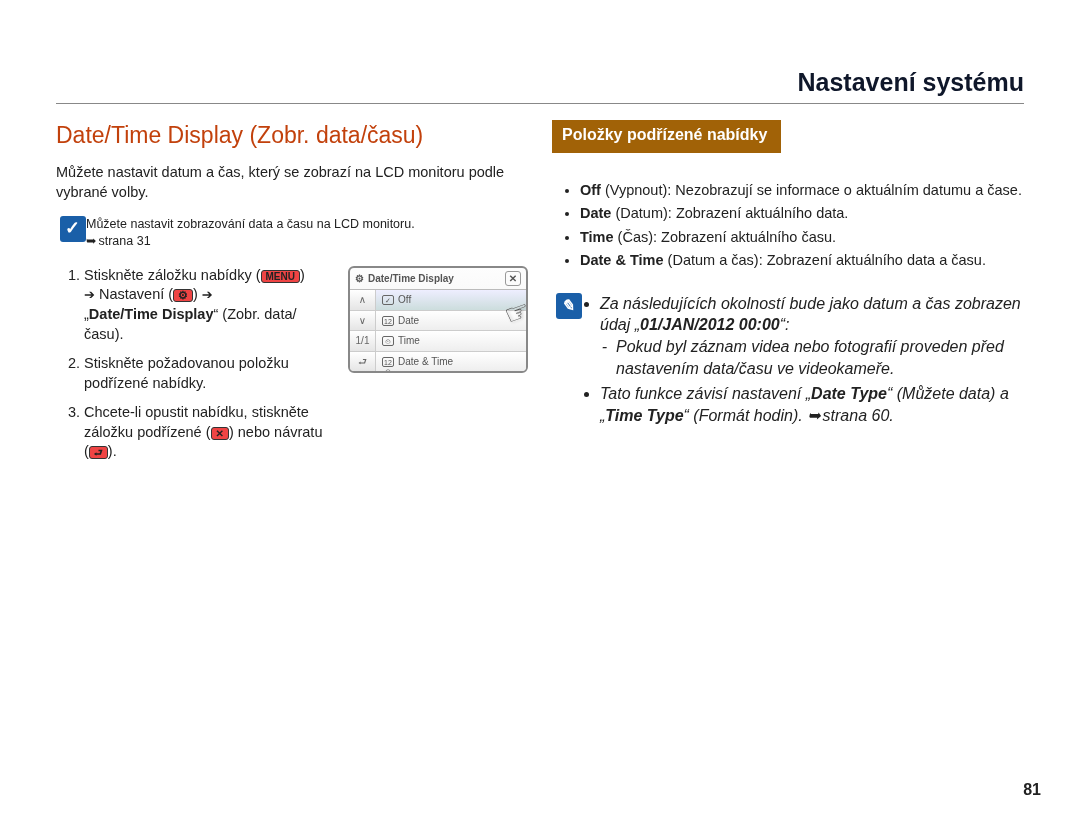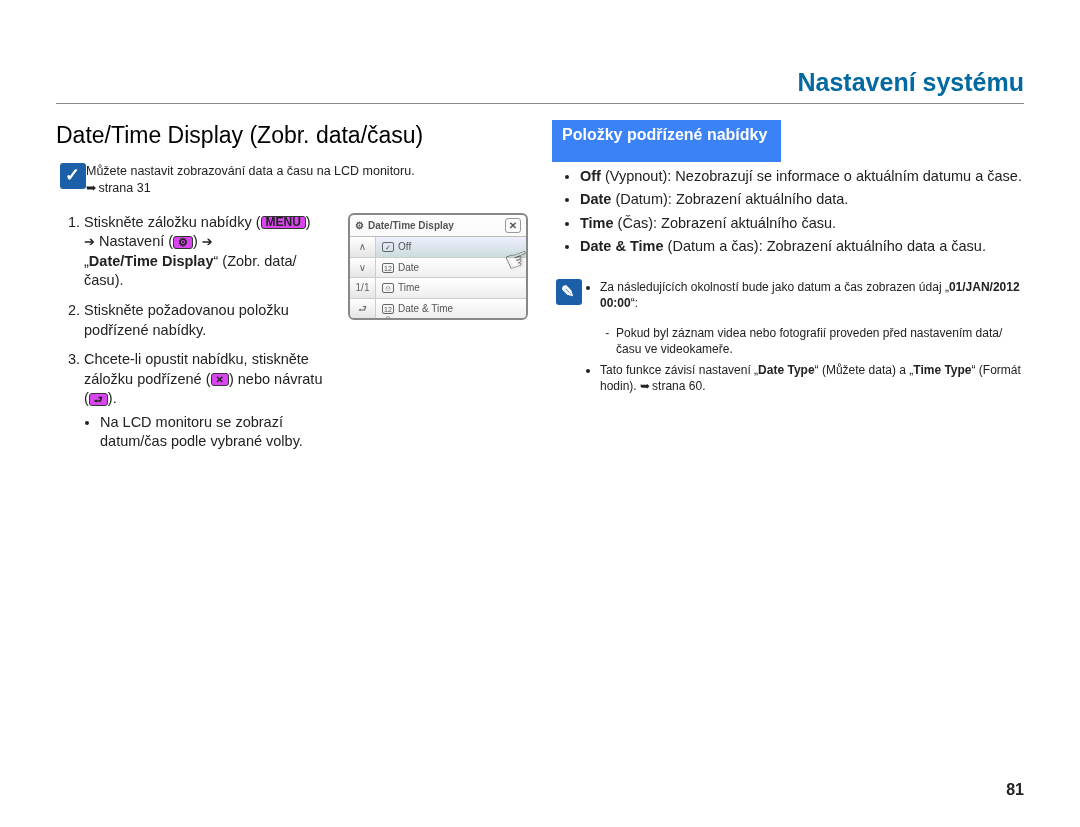--- a/index.html
+++ b/index.html
@@ -9,38 +9,38 @@
     width: 1080px;
     height: 827px;
     position: relative;
     color: #222;
   }
   .page {
     padding: 68px 56px 0 56px;
   }
   .header-title {
     text-align: right;
-    color: #0369a1;
+    color: #0f172a;
     font-size: 25px;
     font-weight: 600;
     padding-bottom: 6px;
     border-bottom: 1px solid #888;
     margin-bottom: 16px;
   }
   .columns {
     display: flex;
     gap: 24px;
   }
   .col {
     flex: 1;
     font-size: 14.5px;
     line-height: 1.35;
   }
   .section-title {
-    color: #000000;
+    color: #c2410c;
     font-size: 23px;
     font-weight: 400;
     margin-bottom: 12px;
   }
   .intro { margin-bottom: 14px; }
   .note-row {
     display: flex;
     gap: 0;
     margin-bottom: 16px;
     padding-left: 4px;
@@ -64,25 +64,25 @@
   .note-text { font-size: 12.5px; }
   .arrow-ref::before { content: "➥"; margin-right:2px; }
   ol.steps { list-style: decimal; padding-left: 28px; }
   ol.steps > li { margin-bottom: 10px; }
   ol.steps ul { list-style: disc; padding-left: 16px; margin-top:4px;}
   .pill {
     display: inline-block;
     border: 1px solid #333;
     border-radius: 3px;
     padding: 0 4px;
-    font-size: 12px;
+    font-size: 10px;
     font-weight: bold;
     vertical-align: middle;
     line-height: 11px;
-    background:#d946ef;
+    background:#ef4444;
   }
   .pill-gear::after { content:"⚙"; font-size:11px; }
   .pill-x::after { content:"✕"; font-size:10px; font-weight:bold; }
   .pill-return::after { content:"⮐"; font-size:10px; }
   .arrow { font-size:13px; }
   .bold { font-weight: bold; }
 
   
   .lcd-wrap {
     float: right;
@@ -138,77 +138,75 @@
   .hand {
     position:absolute; right:-4px; top:4px;
     font-size:28px; color:#444;
     transform: rotate(-20deg);
     text-shadow: 0 0 2px #fff, 1px 1px 3px rgba(0,0,0,.4);
   }
 
   
   .sub-heading-bar {
     display:inline-block;
-    background:#3b82f6;
+    background:#a16207;
     color:#fff;
     font-weight:bold;
-    padding: 4px 14px 16px 10px;
+    padding: 4px 14px 7px 10px;
     font-size:16px;
-    margin-bottom:5px;
+    margin-bottom:28px;
   }
   ul.bullets { list-style: disc; padding-left: 28px; }
   ul.bullets > li { margin-bottom: 4px; }
-  .smallnotes { font-size: 12px; }
+  .smallnotes { font-size: 16px; font-style: italic; }
   .smallnotes ul { list-style: disc; padding-left: 18px; }
-  .smallnotes ul ul { list-style: "-  "; padding-left: 16px; margin-top:14px;}
+  .smallnotes ul ul { list-style: "-  "; padding-left: 16px; margin-top:0;}
   .smallnotes li { margin-bottom:4px; }
 
   .page-num {
     position:absolute;
-    bottom: 28px; right: 56px;
+    bottom: 28px; right: 39px;
     font-size: 16px; font-weight:bold;
   }
   .clear { clear:both; }
 
   .step-flex { display:flex; gap:12px; }
   .step-text { flex:1; }
 </style>
 </head>
 <body>
 
 <div class="page">
   <div class="header-title">Nastavení systému</div>
 
   <div class="columns">
 
     <div class="col">
       <div class="section-title">Date/Time Display (Zobr. data/času)</div>
+      <p class="intro">Můžete nastavit datum a čas, který se zobrazí na LCD monitoru podle vybrané volby.</p>
 
       <div class="note-row">
         <div class="note-icon"></div>
         <div class="note-text">
           <span>Můžete nastavit zobrazování data a času na LCD monitoru.</span><br>
           <span class="arrow-ref"></span><span>strana 31</span>
         </div>
       </div>
 
       <div class="step-flex">
         <div class="step-text">
           <ol class="steps">
             <li>
               <span>Stiskněte záložku nabídky (</span><span class="pill">MENU</span><span>) </span><br>
               <span class="arrow">➔</span><span> Nastavení (</span><span class="pill pill-gear"></span><span>) </span><span class="arrow">➔</span><br>
               <span> „</span><span class="bold">Date/Time Display</span><span>“ (Zobr. data/času).</span>
             </li>
             <li>Stiskněte požadovanou položku podřízené nabídky.</li>
             <li>
               <span>Chcete-li opustit nabídku, stiskněte záložku podřízené (</span><span class="pill pill-x"></span><span>) nebo návratu (</span><span class="pill pill-return"></span><span>).</span>
-              <ul>
-                  <li>Na LCD monitoru se zobrazí datum/čas podle vybrané volby.</li>
-                </ul>
             </li>
           </ol>
         </div>
 
         <div class="lcd-wrap">
           <div class="lcd">
             <div class="lcd-titlebar">
               <span>⚙</span>
               <span>Date/Time Display</span>
               <span class="x">✕</span>

